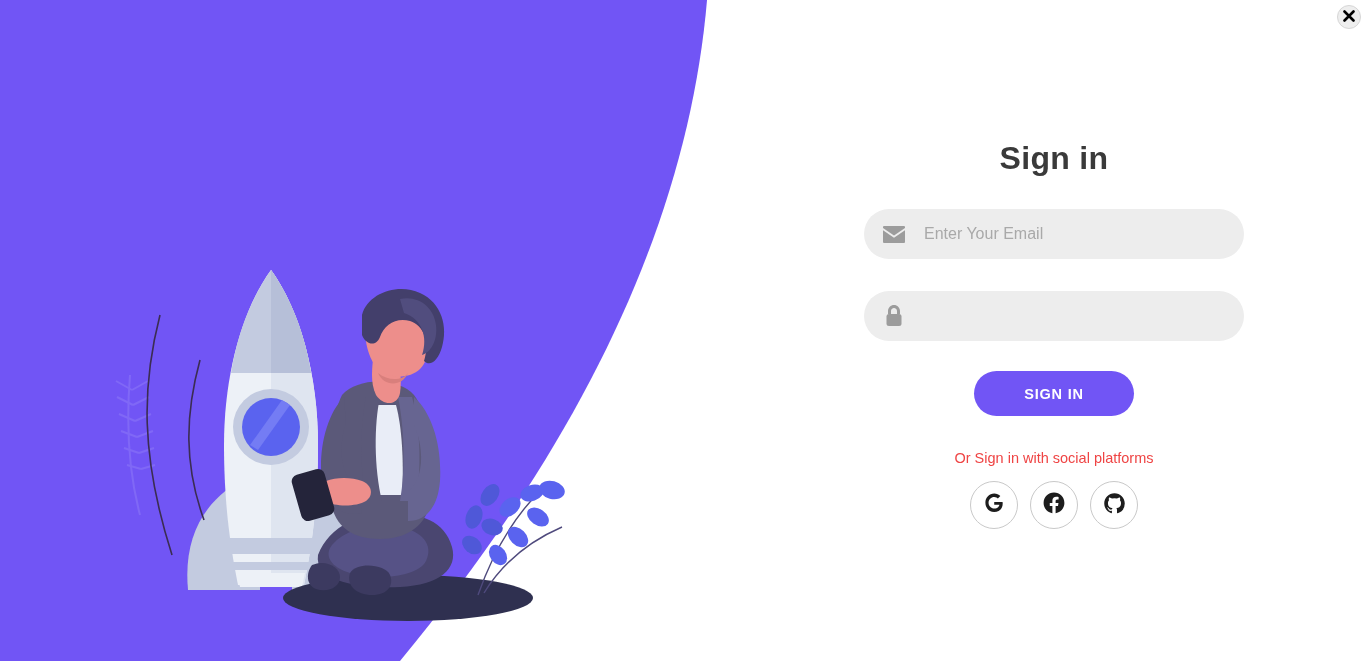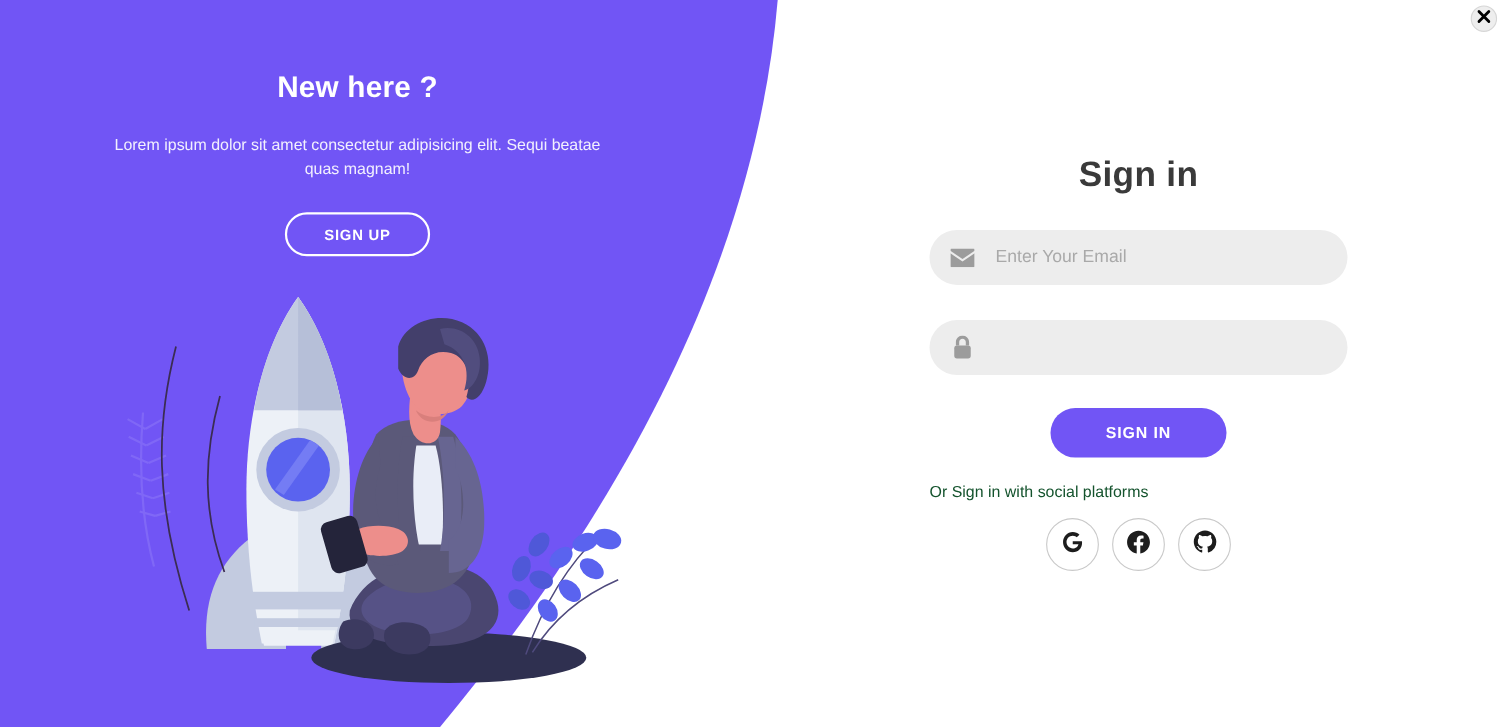--- a/index.html
+++ b/index.html
@@ -66,21 +66,21 @@
     position: absolute;
     left: 100px; top: 255px;
     width: 500px; height: 370px;
     z-index: 4;
   }
   .illustration svg { display: block; width: 500px; height: 370px; }
 
   
   .form-wrap {
     position: absolute;
-    left: 845px; top: 140px;
+    left: 864px; top: 140px;
     width: 380px;
     z-index: 6;
   }
   .form-title {
     text-align: center;
     color: #3a3a3a;
     font-size: 32px;
     font-weight: bold;
     letter-spacing: .3px;
   }
@@ -117,22 +117,23 @@
     width: 160px; height: 45px;
     border: none; border-radius: 23px;
     background: #7155f5;
     color: #ffffff;
     font-size: 14.5px; font-weight: bold;
     letter-spacing: .8px;
     cursor: pointer;
     font-family: "Liberation Sans", sans-serif;
   }
   .social-note {
-    margin-top: 24px;
-    color: #14532d;
+    margin-top: 34px;
+    text-align: center;
+    color: #ef4444;
     font-size: 14.5px;
   }
   .social-row {
     margin-top: 15px;
     display: flex;
     justify-content: center;
     gap: 12px;
   }
   .social-btn {
     width: 48px; height: 48px;
@@ -245,25 +246,20 @@
       <path d="M274,96 C272,112 270,128 276,140 C284,152 298,150 300,138 C302,124 300,108 296,96 Z" fill="#ed8e8b"></path>
       <path d="M268,62 C286,48 312,50 322,66 C332,82 330,104 320,114 C310,124 288,124 278,114 C266,102 262,74 268,62 Z" fill="#ed8e8b"></path>
 
       <path d="M262,60 C268,38 298,28 320,38 C342,48 348,72 342,92 C338,106 330,112 324,106 C330,88 324,70 310,66 C296,62 284,70 280,82 C276,92 266,90 262,80 Z" fill="#433f6b"></path>
       <path d="M300,44 C318,40 334,52 336,70 C338,86 330,98 322,100 C328,82 322,64 304,58 Z" fill="#514d7e"></path>
 
       <path d="M278,118 C288,126 302,126 308,118 C302,132 284,132 278,118 Z" fill="#d97f7c"></path>
     </svg>
   </div>
 
-  <div class="left-content">
-    <h1 class="left-title">New here ?</h1>
-    <p class="left-desc">Lorem ipsum dolor sit amet consectetur adipisicing elit. Sequi beatae quas magnam!</p>
-    <button class="signup-btn">SIGN UP</button>
-  </div>
 
   <div class="form-wrap">
     <h2 class="form-title">Sign in</h2>
 
     <div class="field">
       <span class="fi">
         <svg width="22" height="17" viewBox="0 0 22 17" fill="currentColor" xmlns="http://www.w3.org/2000/svg">
           <path d="M1 0h20a1 1 0 0 1 1 1v1L11 9.5 0 2V1a1 1 0 0 1 1-1z"></path>
           <path d="M0 4.3l11 7.4 11-7.4V16a1 1 0 0 1-1 1H1a1 1 0 0 1-1-1V4.3z"></path>
         </svg>

